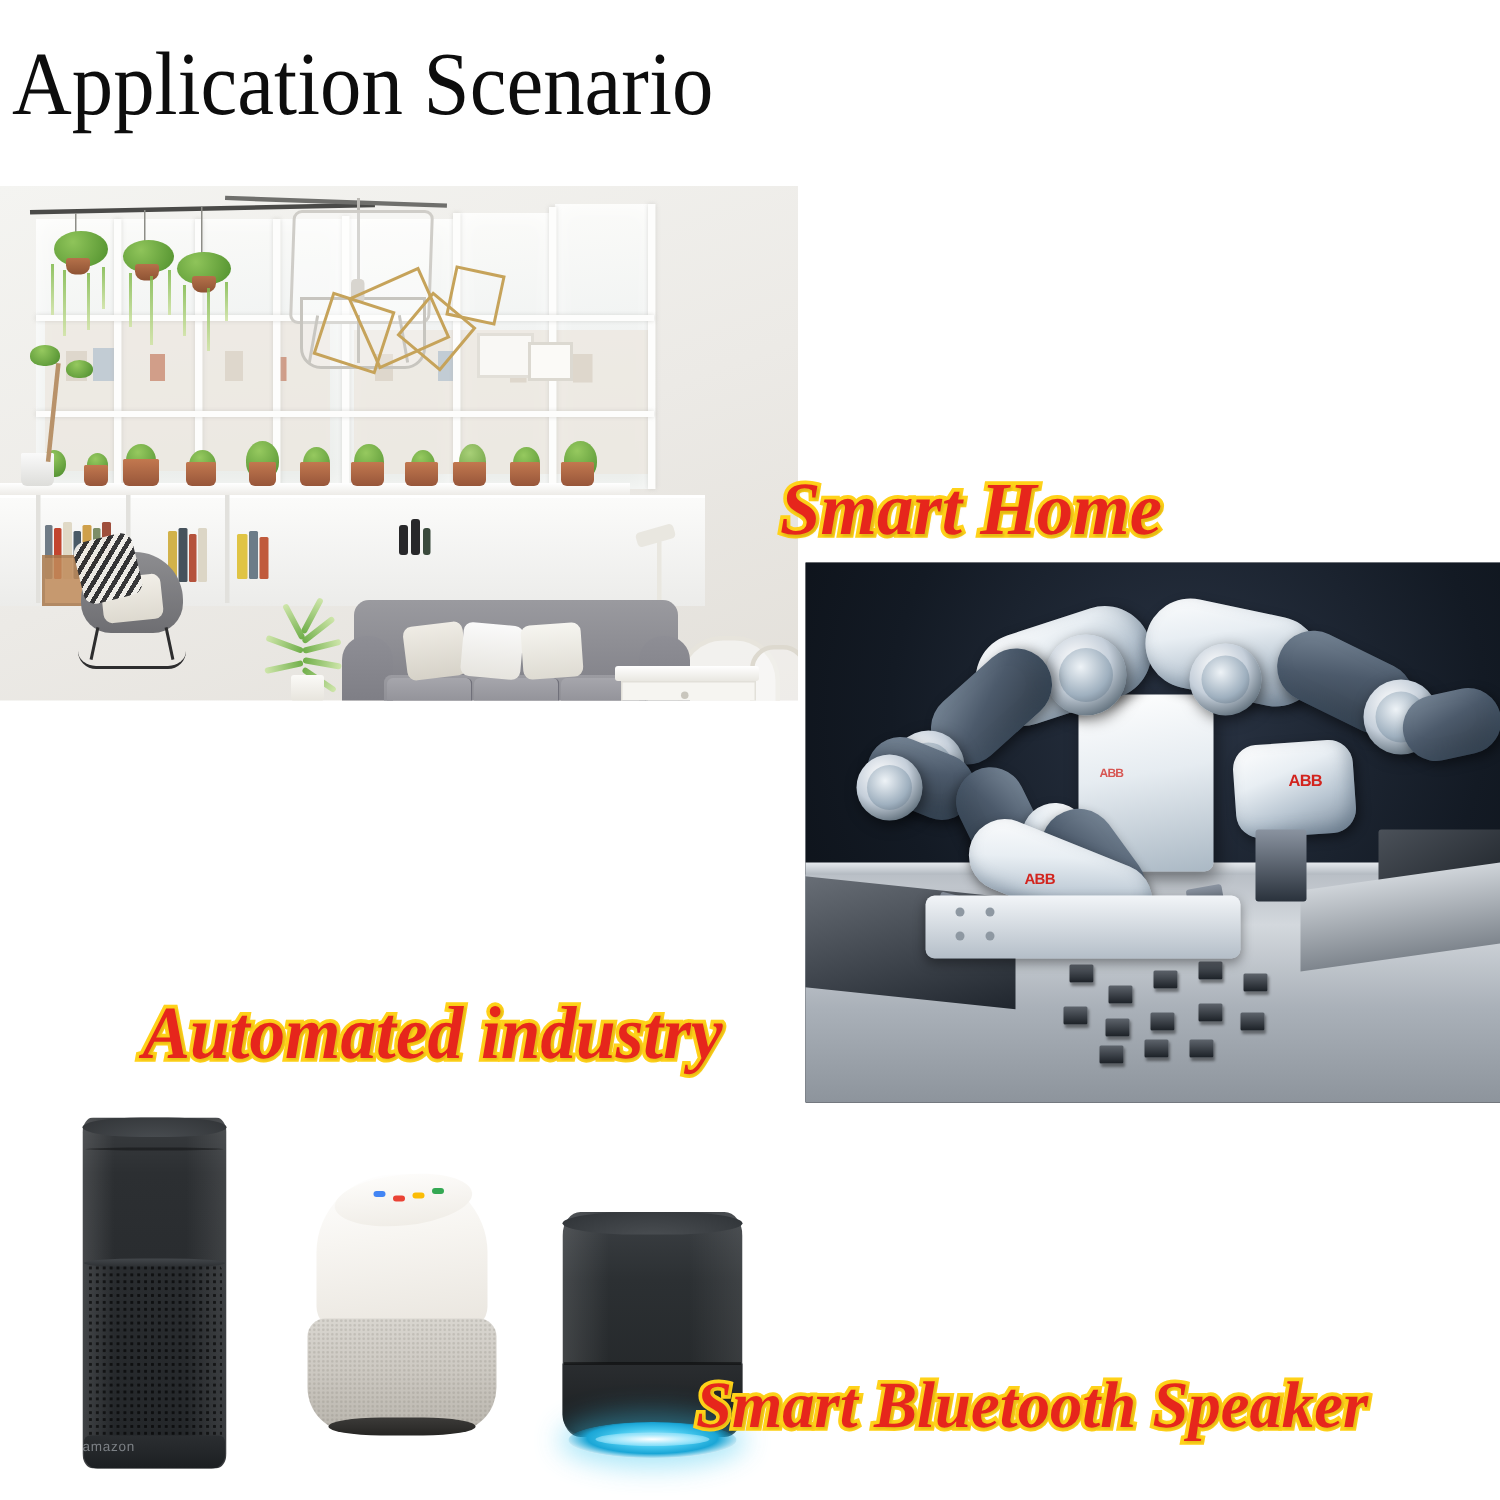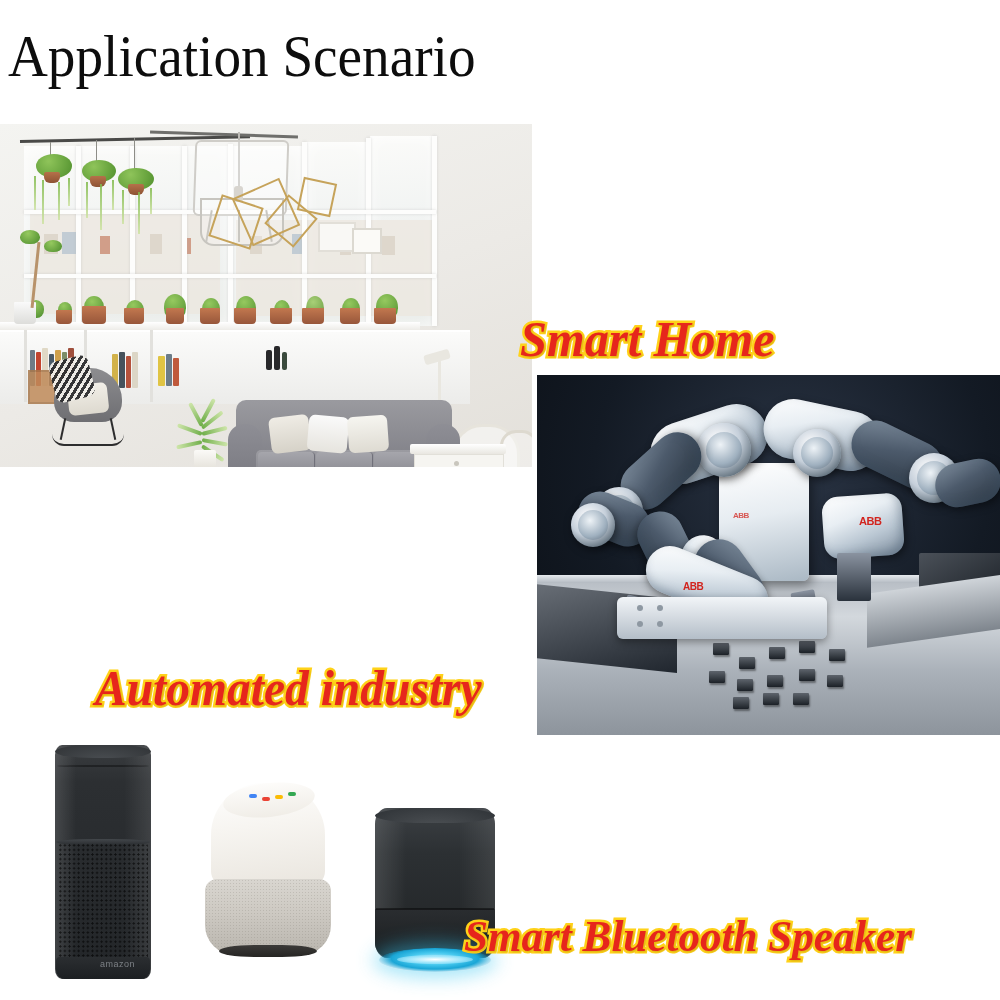--- a/index.html
+++ b/index.html
@@ -388,21 +388,21 @@
     position: absolute; left: 1px; top: 94px; width: 94px; height: 6px;
     background: linear-gradient(#43474b,#2a2d30); border-radius: 50%/60%;
   }
   #speaker-echo .basebar {
     position: absolute; left: 1px; top: 212px; width: 94px; height: 22px;
     background: linear-gradient(#2b2e31,#1c1f22);
     border-radius: 4px 4px 9px 9px;
   }
   #speaker-echo .brand {
     position: absolute; left: 0; top: 214px; width: 80px;
-    text-align: right;
+    text-align: left;
     font-family: "Liberation Sans", sans-serif;
     font-size: 9px; color: #7c8085; letter-spacing: .5px;
   }
 
   
   #speaker-google {
     position: absolute; left: 205px; top: 783px; width: 126px; height: 182px;
   }
   #speaker-google .top {
     position: absolute; left: 6px; top: 0; width: 114px; height: 104px;

